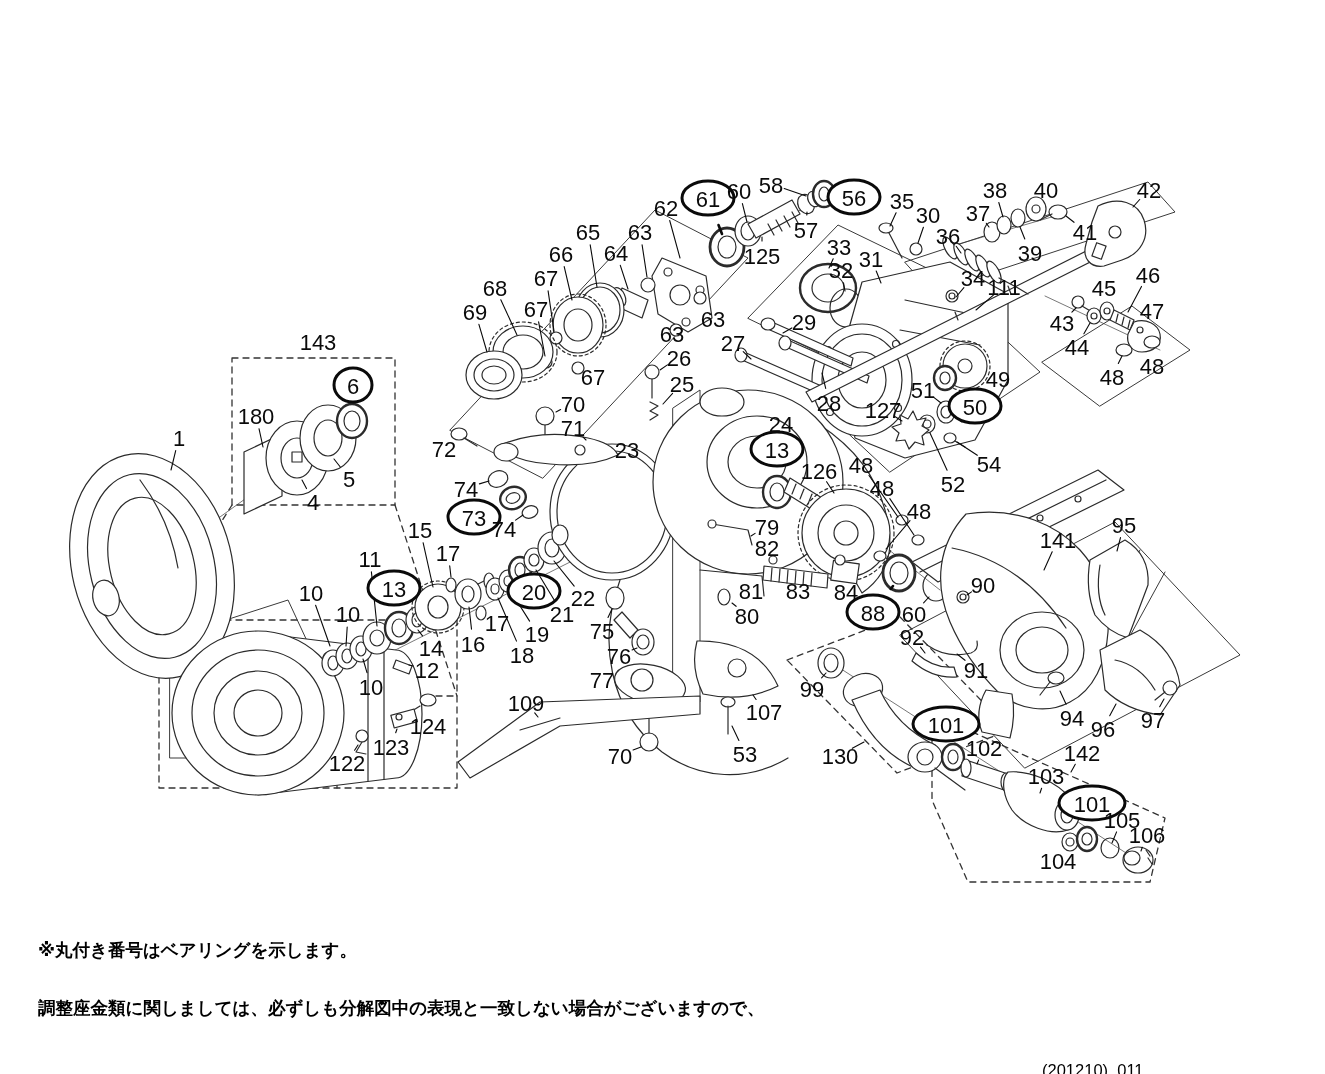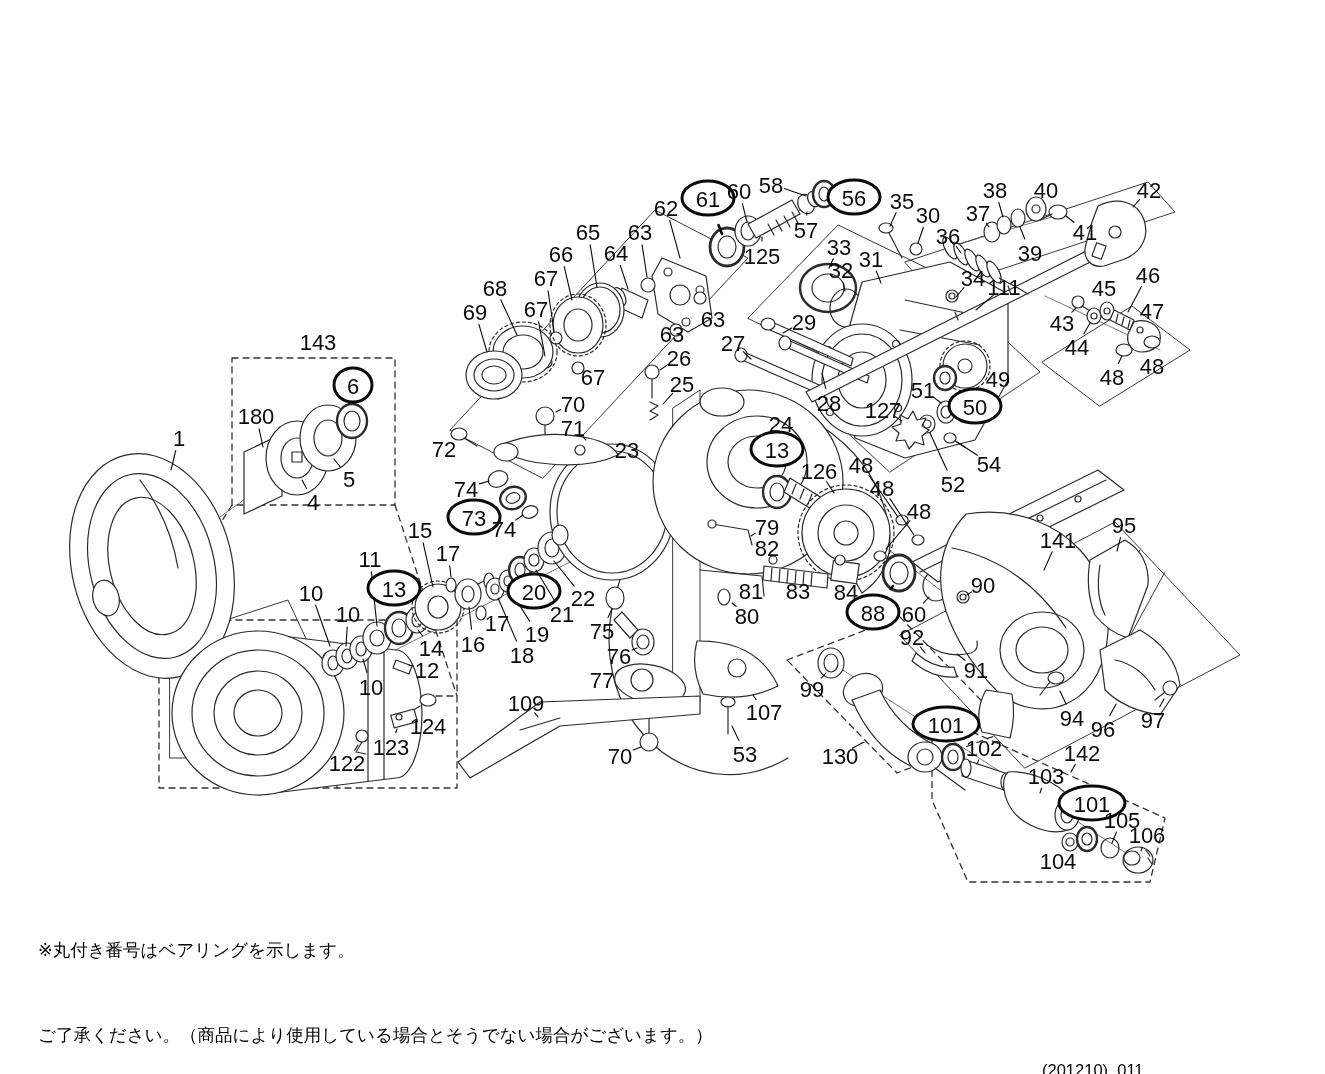--- a/index.html
+++ b/index.html
@@ -8,21 +8,21 @@
   #diagram-svg{position:absolute;left:0;top:0;}
   #diagram-svg *{stroke-linejoin:round;stroke-linecap:round;}
   .ln{stroke:#2b2b2b;fill:none;stroke-width:1.2;}
   .fw{stroke:#2b2b2b;fill:#ffffff;stroke-width:1.2;}
   .thick{stroke-width:2.4;}
   .vthick{stroke-width:2.8;}
   .hair{stroke:#555;fill:none;stroke-width:.8;}
   .panel{stroke:#3a3a3a;fill:none;stroke-width:1;}
   .dash{stroke:#333;fill:none;stroke-width:1.3;stroke-dasharray:6 5;}
   .teeth{stroke-dasharray:3 3;}
-  .note-line{position:absolute;left:38px;color:#000;font-size:17.5px;white-space:nowrap;}
+  .note-line{position:absolute;left:38px;color:#000;font-size:17.5px;white-space:nowrap;font-weight:bold;}
   .doc-code{position:absolute;color:#000;font-size:16.5px;margin-top:40px;}
   text.plbl{font-family:"Liberation Sans","DejaVu Sans",sans-serif;font-size:22px;fill:#0a0a0a;
             text-anchor:middle;stroke:none;}
 </style>
 </head>
 <body>
 
 <div id="page">
 
 <svg id="diagram-svg" width="1325" height="1074" viewBox="0 0 1325 1074" xmlns="http://www.w3.org/2000/svg">
@@ -625,16 +625,16 @@
         <ellipse cx="534" cy="591" rx="26" ry="17" fill="#fff" stroke="#0a0a0a" stroke-width="3"></ellipse>
         <text x="534" y="592" dominant-baseline="central" class="plbl">20</text>
         <line x1="554.8" y1="601.0" x2="536" y2="570" stroke="#0a0a0a" stroke-width="1.1"></line>
         <text x="562" y="614" dominant-baseline="central" class="plbl">21</text>
         <line x1="574.2" y1="586.1" x2="554" y2="561" stroke="#0a0a0a" stroke-width="1.1"></line>
         <text x="583" y="598" dominant-baseline="central" class="plbl">22</text>
       </g>
 </svg>
 
 <div class="note-line" style="top:938px">※丸付き番号はベアリングを示します。</div>
-<div class="note-line" style="top:1023px">ご了承ください。（商品により使用している場合とそうでない場合がございます。）</div>
+<div class="note-line" style="top:996px">調整座金類に関しましては、必ずしも分解図中の表現と一致しない場合がございますので、</div>
 <div class="doc-code" style="left:1042px;top:1021px">(201210)_011</div>
 
 </div>
 
 </body></html>

